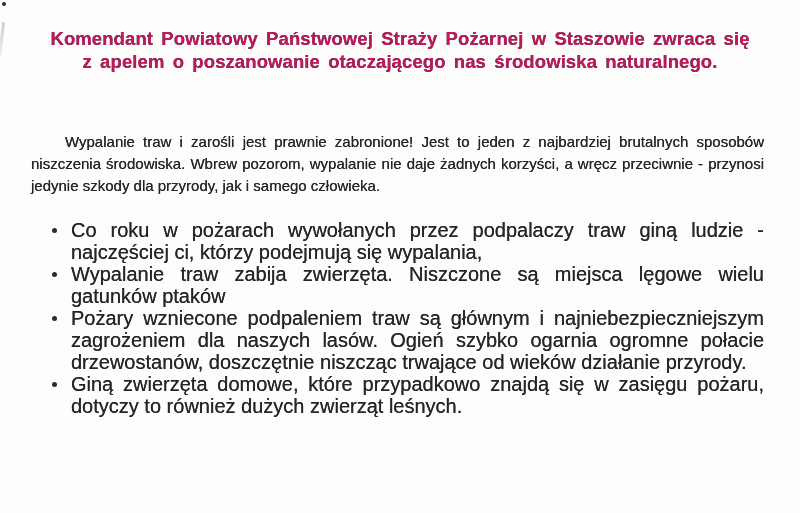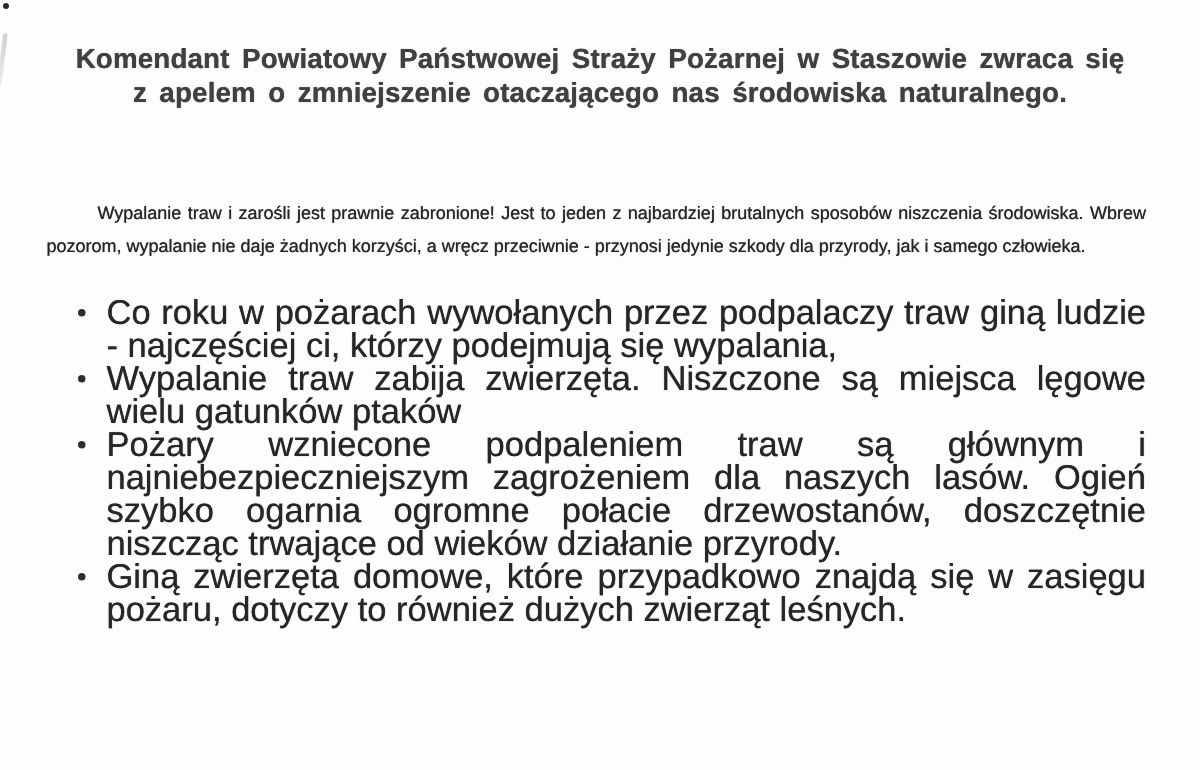--- a/index.html
+++ b/index.html
@@ -22,34 +22,34 @@
       -0.4px 0 0 rgba(60,80,190,0.07);
   }
   .doc-heading {
     margin: 27px 40px 0 40px;
     text-align: center;
     font-weight: bold;
     font-size: 18.5px;
     line-height: 23px;
     word-spacing: 3px;
     letter-spacing: 0.1px;
-    color: #404040;
+    color: #be185d;
   }
   .intro-paragraph {
     margin: 58px 36px 0 31px;
-    font-size: 12px;
+    font-size: 15px;
     line-height: 22px;
     text-align: justify;
     text-indent: 34px;
   }
   .bullet-list {
     list-style: none;
     margin: 22px 36px 0 52px;
     padding: 0;
-    font-size: 23px;
+    font-size: 20px;
     line-height: 22px;
   }
   .bullet-list li {
     display: flex;
     align-items: flex-start;
   }
   .bullet-dot {
     flex: none;
     width: 5px;
     height: 5px;
@@ -86,21 +86,21 @@
 </head>
 <body>
 
 <div class="page">
 
   <span class="speck-top-left"></span>
   <span class="smudge-left-edge"></span>
 
   <div class="doc-heading">
     <div>Komendant Powiatowy Państwowej Straży Pożarnej w Staszowie zwraca się</div>
-    <div>z apelem o zmniejszenie otaczającego nas środowiska naturalnego.</div>
+    <div>z apelem o poszanowanie otaczającego nas środowiska naturalnego.</div>
   </div>
 
   <p class="intro-paragraph">Wypalanie traw i zarośli jest prawnie zabronione! Jest to jeden z najbardziej brutalnych sposobów niszczenia środowiska. Wbrew pozorom, wypalanie nie daje żadnych korzyści, a wręcz przeciwnie - przynosi jedynie szkody dla przyrody, jak i samego człowieka.</p>
 
   <ul class="bullet-list">
     <li>
       <span class="bullet-dot"></span>
       <span class="li-text">Co roku w pożarach wywołanych przez podpalaczy traw giną ludzie - najczęściej ci, którzy podejmują się wypalania,</span>
     </li>
     <li>

